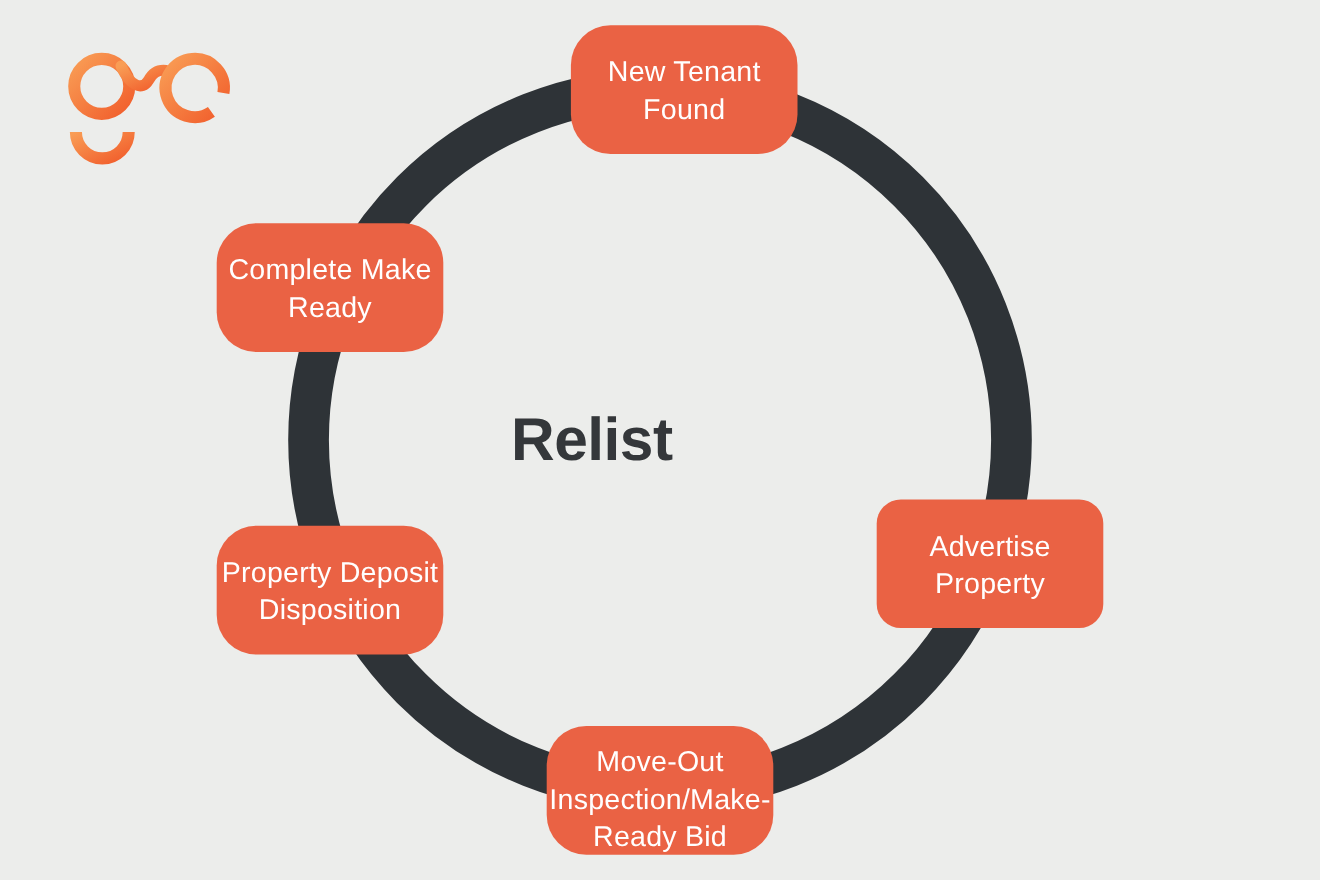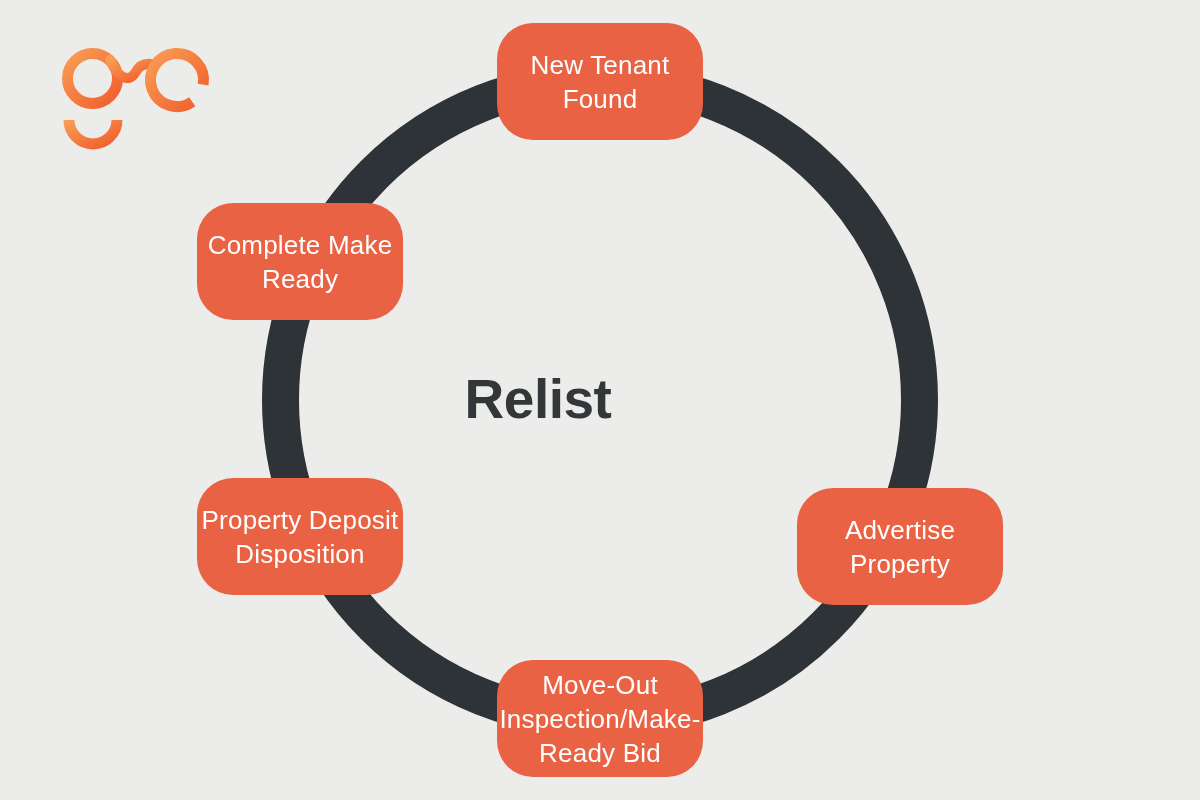--- a/index.html
+++ b/index.html
@@ -20,24 +20,24 @@
   }
   .node {
     position:absolute; width:206px; height:117px;
     background: var(--node,#ea6244); border-radius:36px;
     display:flex; align-items:center; justify-content:center; text-align:center;
   }
   .node-label {
     color: var(--node-text,#ffffff); font-size:26px; line-height:34px;
     white-space:pre-line; letter-spacing:0.2px; padding:0 2px;
   }
-  .pos-top         { left:497px; top:23px;  }
+  .pos-top         { left:519px; top:23px;  }
   .pos-upper-right { left:797px; top:203px; }
-  .pos-lower-right { left:797px; top:488px; }
-  .pos-bottom      { left:497px; top:660px; }
+  .pos-lower-right { left:797px; top:454px;border-radius:22px; }
+  .pos-bottom      { left:497px; top:660px;align-items:flex-end; }
   .pos-lower-left  { left:197px; top:478px; }
   .pos-upper-left  { left:197px; top:203px;align-items:center; }
 </style>
 </head>
 <body>
 
 <div class="canvas">
 
   <svg class="logo" viewBox="55 38 165 118" xmlns="http://www.w3.org/2000/svg">
     <defs>

